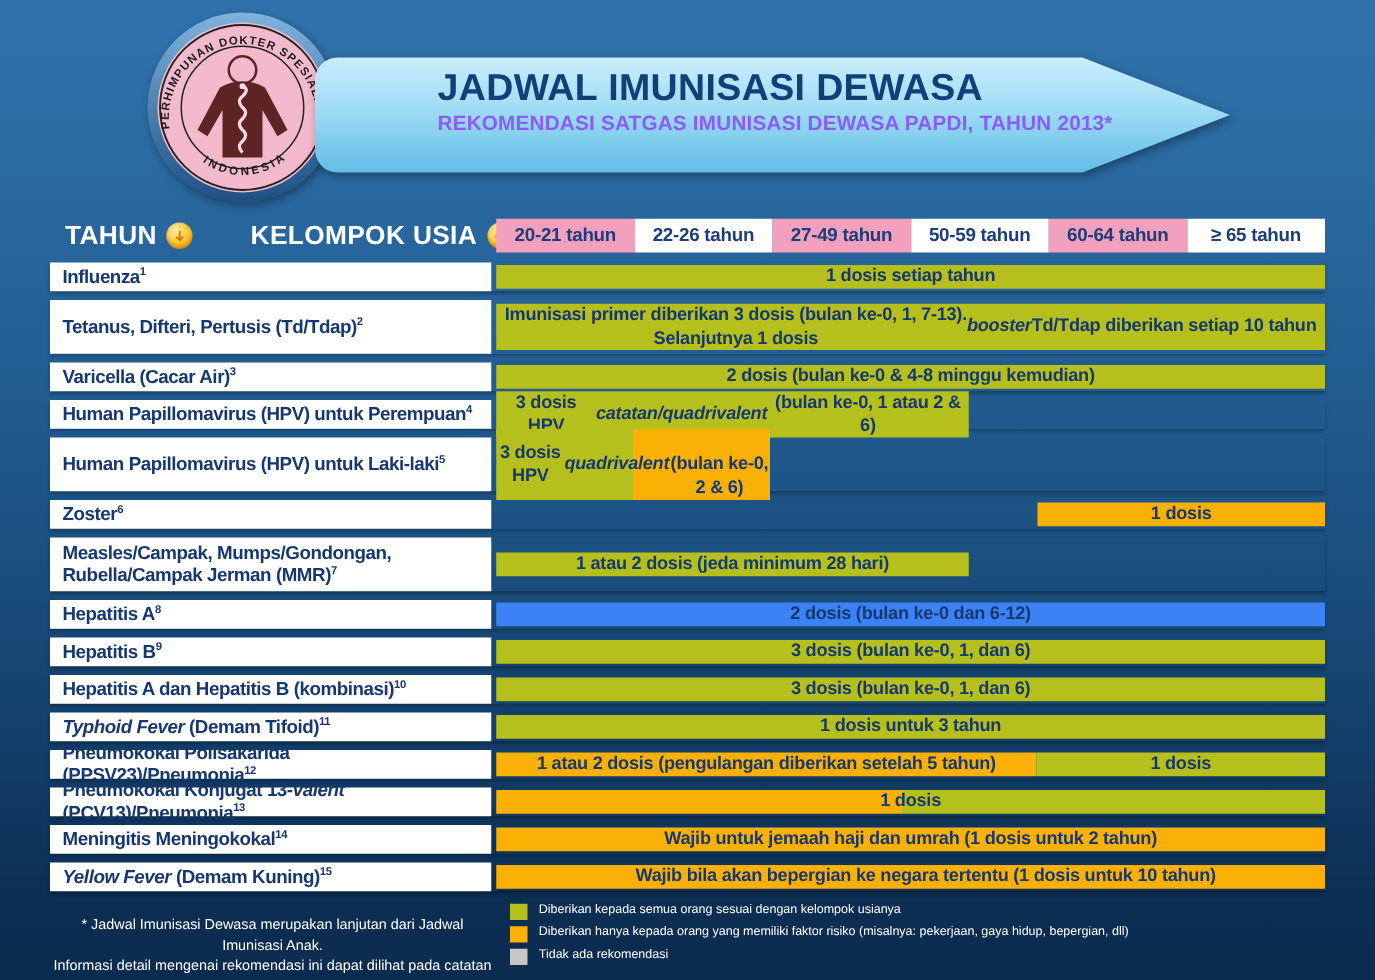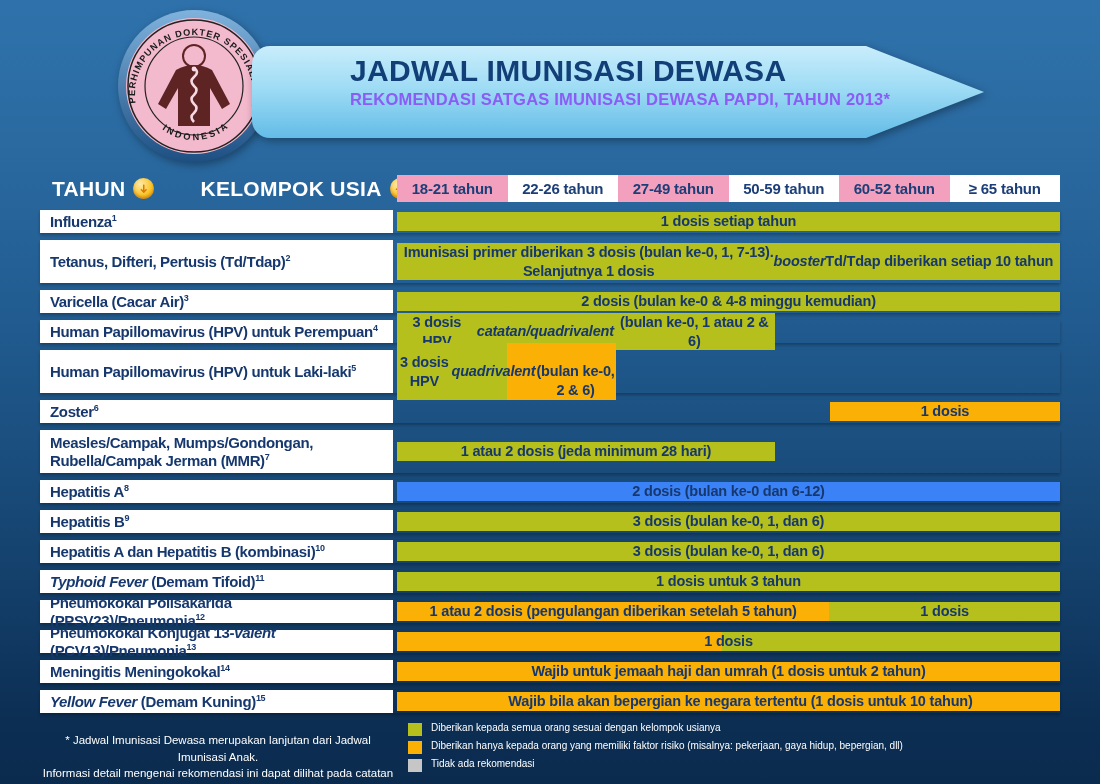--- a/index.html
+++ b/index.html
@@ -107,25 +107,25 @@
           <span class="g down">➜</span>
         </span>
     </div>
     <div class="colcap cap-usia">
       <span>KELOMPOK USIA</span>
       <span class="orb">
           <span class="g">➜</span>
         </span>
     </div>
     <div class="agecells">
-        <div class="agecell" style="background: rgb(242, 160, 189);">18-21 tahun</div>
+        <div class="agecell" style="background: rgb(242, 160, 189);">20-21 tahun</div>
         <div class="agecell" style="background: rgb(255, 255, 255);">22-26 tahun</div>
         <div class="agecell" style="background: rgb(242, 160, 189);">27-49 tahun</div>
         <div class="agecell" style="background: rgb(255, 255, 255);">50-59 tahun</div>
-        <div class="agecell" style="background: rgb(242, 160, 189);">60-52 tahun</div>
+        <div class="agecell" style="background: rgb(242, 160, 189);">60-64 tahun</div>
         <div class="agecell" style="background: rgb(255, 255, 255);">≥ 65 tahun</div>
       </div>
   </div>
 
   <div class="rows">
       <div class="row h1">
         <div class="label"><span>Influenza<sup>1</sup></span></div>
         <div class="cells">
           <div class="seg" style="width: 100%; background: rgb(181, 192, 29);">1 dosis setiap tahun</div>
         </div>

